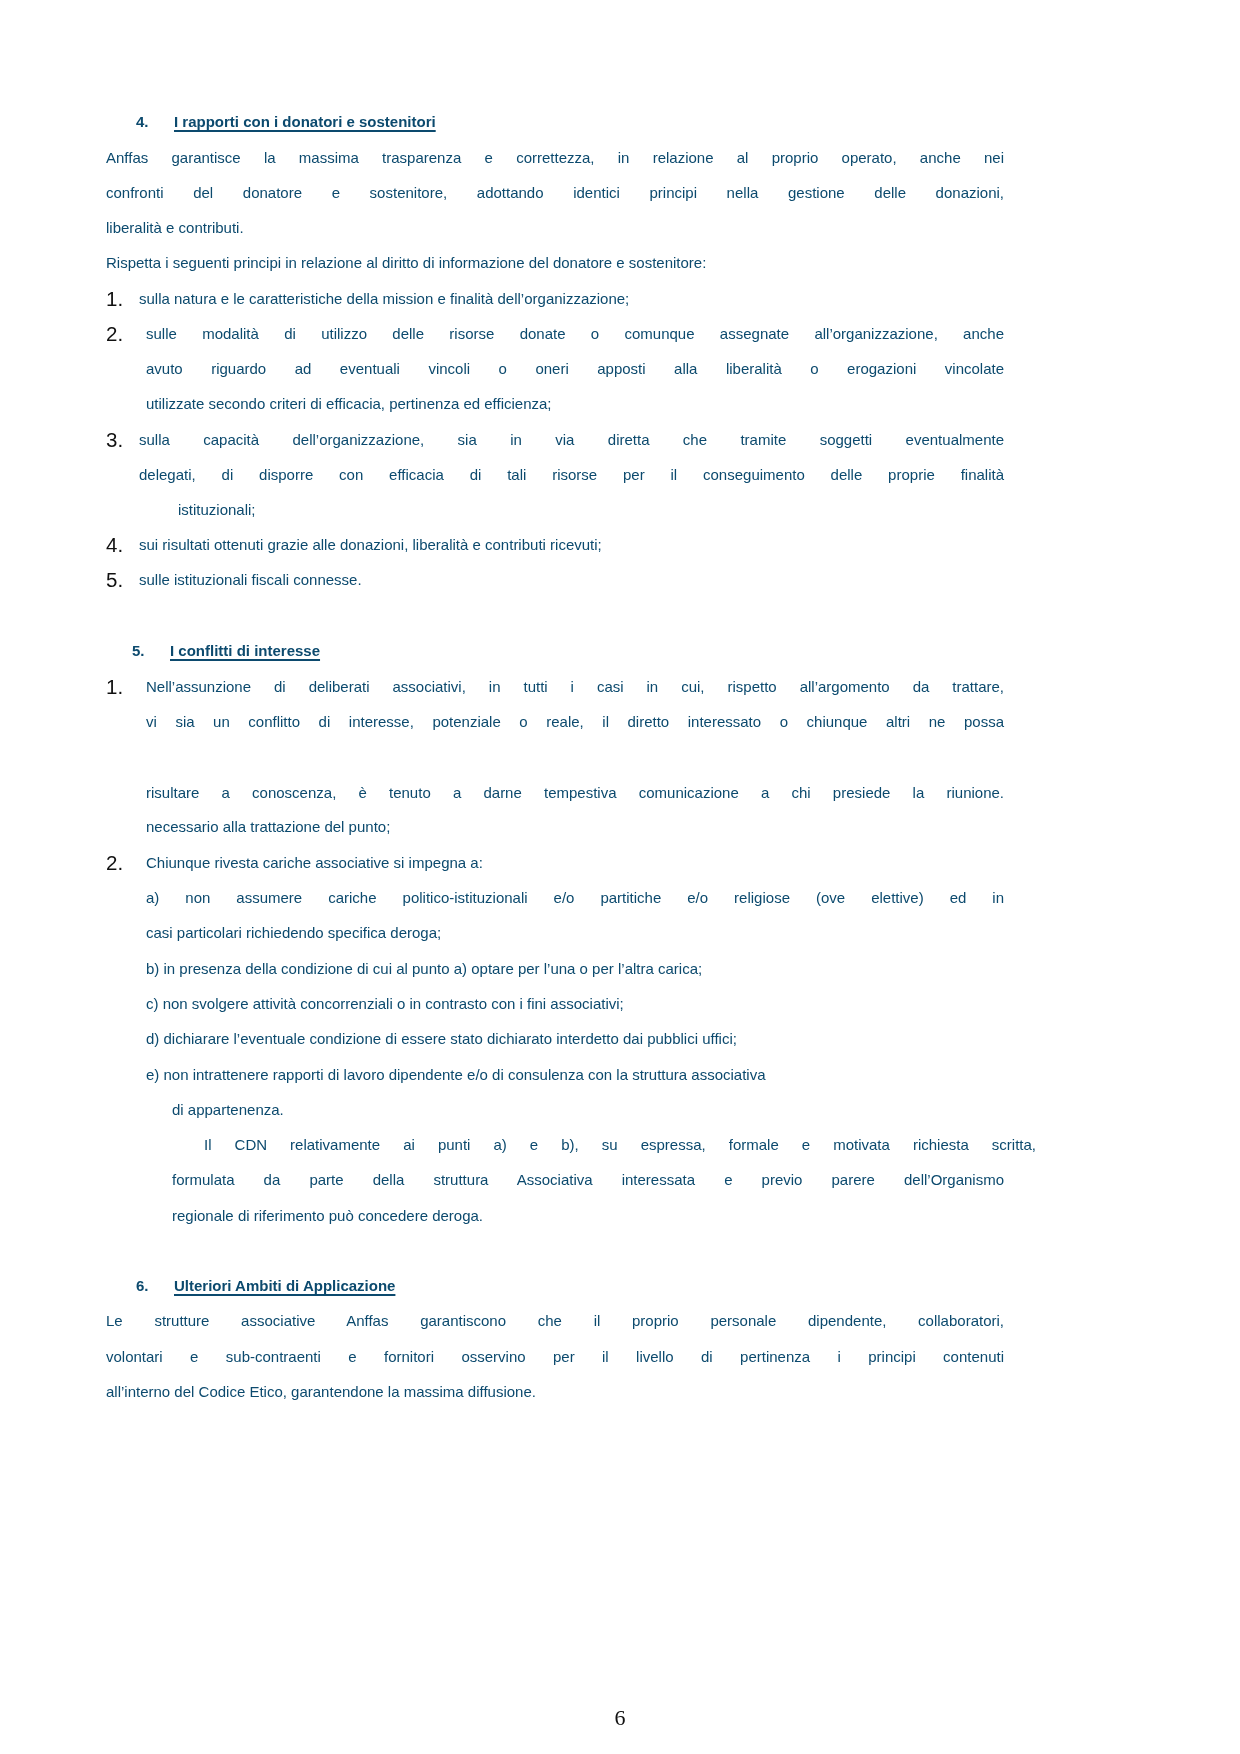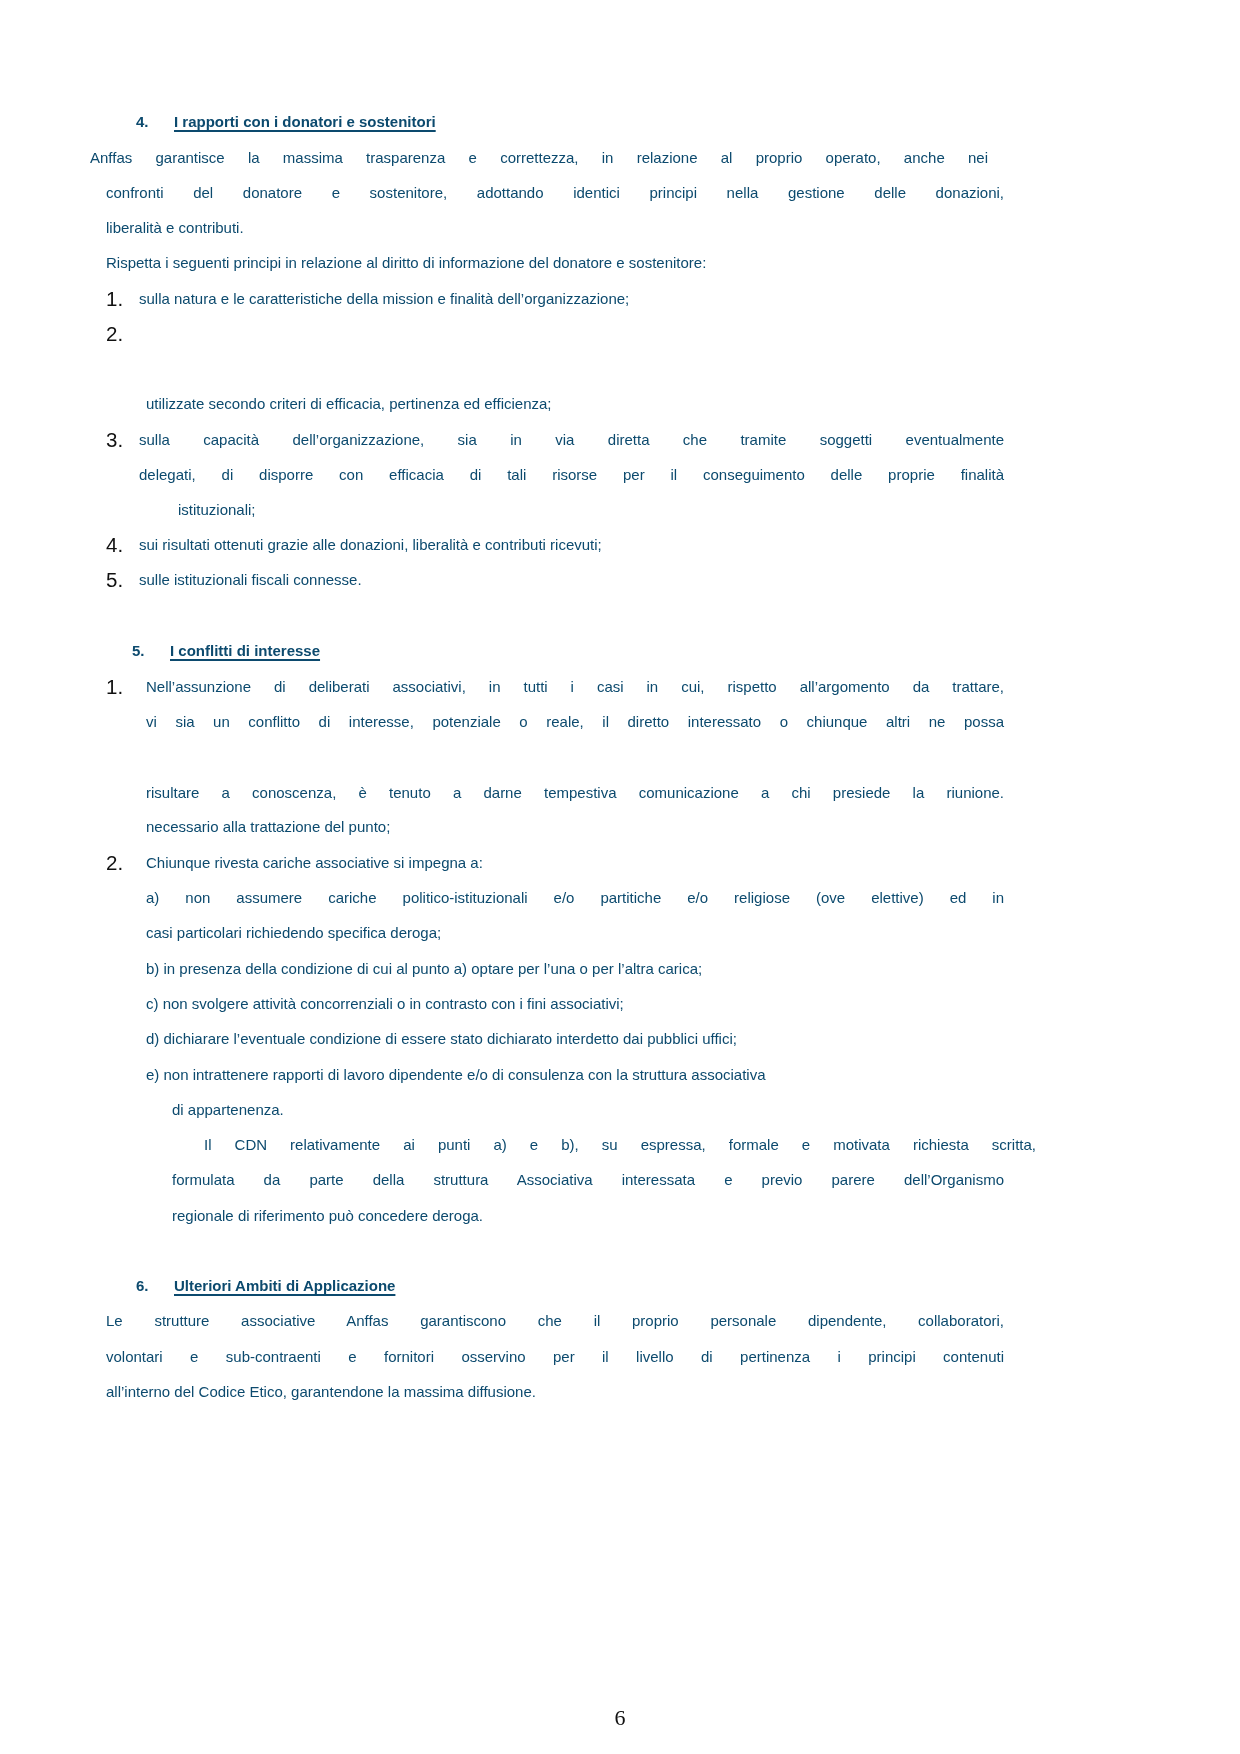--- a/index.html
+++ b/index.html
@@ -29,29 +29,31 @@
   </style>
 </head>
 <body>
 
 <div class="page">
 
   <div class="ln heading" style="left:136px;top:110px;">
     <span class="hnum">4.</span><span class="htxt">I rapporti con i donatori e sostenitori</span>
   </div>
 
-  <div class="ln just" style="left:90px;top:146px;width:898px;">Anffas garantisce la massima trasparenza e correttezza, in relazione al proprio operato, anche nei</div>
+  <div class="ln just" style="left:106px;top:146px;width:898px;">Anffas garantisce la massima trasparenza e correttezza, in relazione al proprio operato, anche nei</div>
   <div class="ln just" style="left:106px;top:181px;width:898px;">confronti del donatore e sostenitore, adottando identici principi nella gestione delle donazioni,</div>
   <div class="ln" style="left:106px;top:216px;">liberalità e contributi.</div>
   <div class="ln" style="left:106px;top:251px;">Rispetta i seguenti principi in relazione al diritto di informazione del donatore e sostenitore:</div>
 
   <div class="num" style="left:106px;top:287px;">1.</div>
   <div class="ln" style="left:139px;top:287px;">sulla natura e le caratteristiche della mission e finalità dell’organizzazione;</div>
 
   <div class="num" style="left:106px;top:322px;">2.</div>
+  <div class="ln just" style="left:146px;top:322px;width:858px;">sulle modalità di utilizzo delle risorse donate o comunque assegnate all’organizzazione, anche</div>
+  <div class="ln just" style="left:146px;top:357px;width:858px;">avuto riguardo ad eventuali vincoli o oneri apposti alla liberalità o erogazioni vincolate</div>
   <div class="ln" style="left:146px;top:392px;">utilizzate secondo criteri di efficacia, pertinenza ed efficienza;</div>
 
   <div class="num" style="left:106px;top:428px;">3.</div>
   <div class="ln just" style="left:139px;top:428px;width:865px;">sulla capacità dell’organizzazione, sia in via diretta che tramite soggetti eventualmente</div>
   <div class="ln just" style="left:139px;top:463px;width:865px;">delegati, di disporre con efficacia di tali risorse per il conseguimento delle proprie finalità</div>
   <div class="ln" style="left:139px;top:498px;margin-left:39px;">istituzionali;</div>
 
   <div class="num" style="left:106px;top:533px;">4.</div>
   <div class="ln" style="left:139px;top:533px;">sui risultati ottenuti grazie alle donazioni, liberalità e contributi ricevuti;</div>
 

